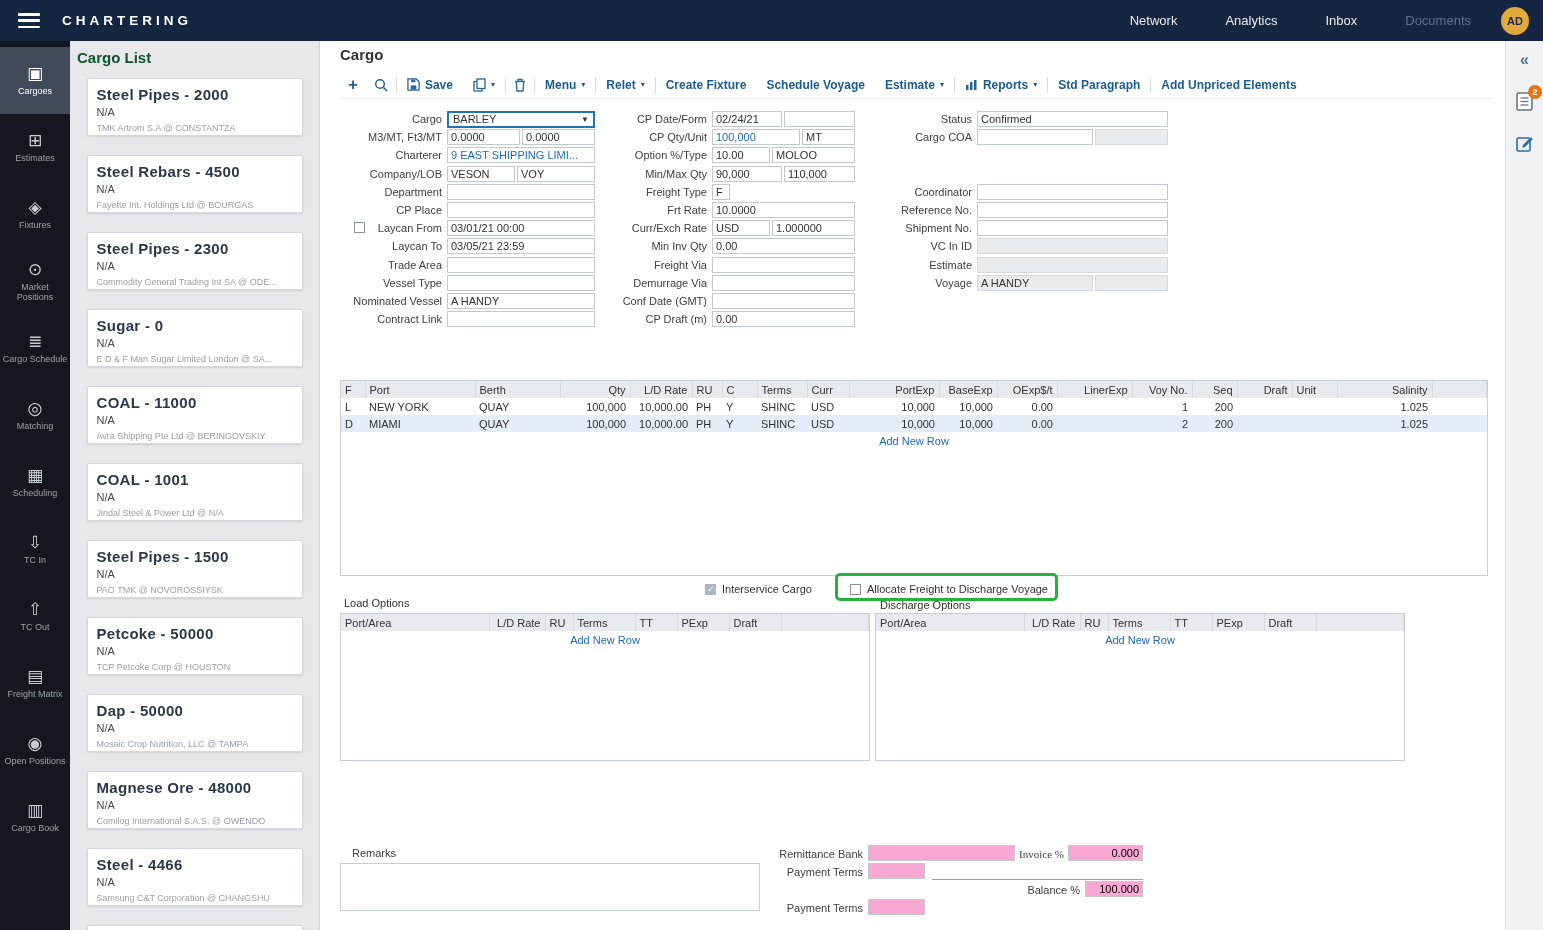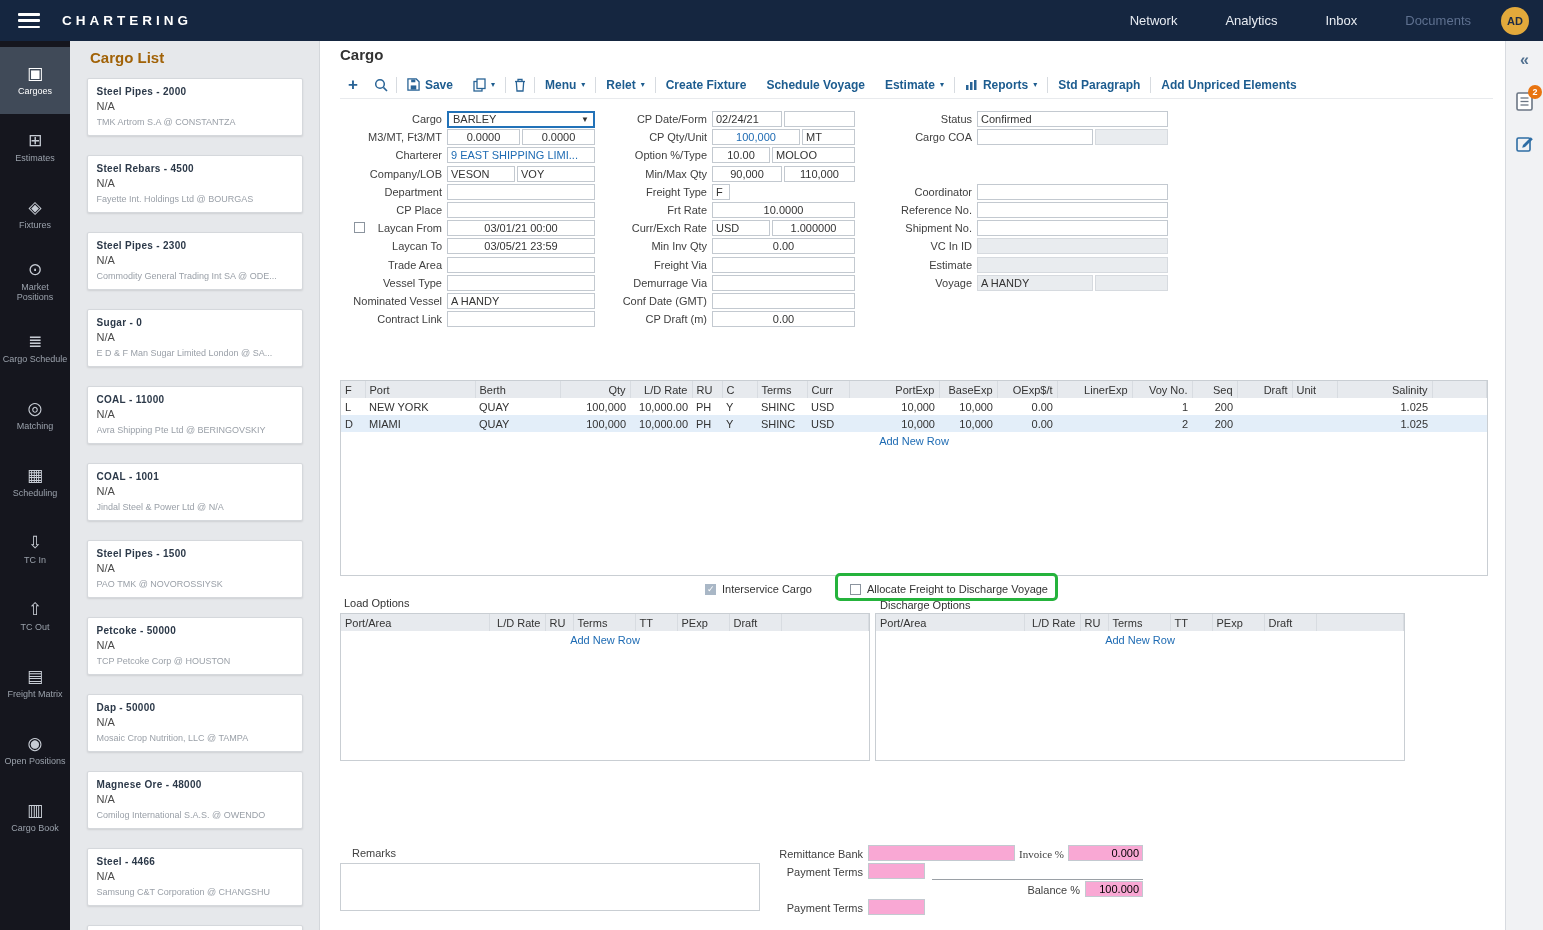--- a/index.html
+++ b/index.html
@@ -27,26 +27,26 @@
   .side-item { height:67px; display:flex; flex-direction:column; align-items:center;
                justify-content:center; gap:4px; color:#9aa1ab; cursor:pointer; text-align:center; }
   .side-item.active { background:#404a58; color:#fff; }
   .side-icon { font-size:17px; line-height:17px; color:#c7ccd4; }
   .side-item.active .side-icon { color:#fff; }
   .side-label { font-size:9px; line-height:10px; padding:0 2px; }
 
   
   .panel { position:absolute; top:41px; bottom:0; left:70px; width:250px; background:#e6e8eb;
            border-right:1px solid #d4d7db; overflow:hidden; }
-  .panel-title { color:#a16207; font-weight:bold; font-size:15px; margin:8px 0 0 20px; }
+  .panel-title { color:#14532d; font-weight:bold; font-size:15px; margin:8px 0 0 7px; }
   .cards { margin-top:12px; }
   .card { width:216px; margin:0 auto 19px; background:#fff; border:1px solid #d5d8dc;
           border-radius:2px; box-shadow:0 1px 2px rgba(0,0,0,.10); padding:7px 9px; height:58px;
           cursor:pointer; overflow:hidden; }
-  .card-title { font-size:10px; font-weight:bold; color:#2c3949; letter-spacing:.3px; white-space:nowrap; }
+  .card-title { font-size:15px; font-weight:bold; color:#2c3949; letter-spacing:.3px; white-space:nowrap; }
   .card-qty { font-size:11px; color:#4a4a4a; margin-top:3px; }
   .card-cp { font-size:9px; color:#9aa0a8; margin-top:5px; white-space:nowrap; overflow:hidden; }
 
   
   .main { position:absolute; top:41px; bottom:0; left:320px; right:38px; background:#fff; overflow:hidden; }
   .page-title { position:absolute; left:20px; top:5px; font-size:15px; font-weight:bold; color:#333; }
 
   .toolbar { position:absolute; left:20px; right:12px; top:30px; height:28px; display:flex;
              align-items:center; font-size:12px; border-bottom:1px solid #e8eaed; }
   .tbtn { display:flex; align-items:center; gap:5px; padding:0 10px; cursor:pointer;
@@ -60,21 +60,21 @@
   .fcol { position:absolute; top:69px; }
   .col1 { left:20px; } .col2 { left:280px; } .col3 { left:555px; }
   .frow { display:flex; align-items:center; height:18.2px; position:relative; }
   .lbl { text-align:right; padding-right:5px; color:#404040; white-space:nowrap; }
   .col1 .lbl { width:107px; } .col1 .fld { width:148px; }
   .col2 .lbl { width:112px; } .col2 .fld { width:143px; }
   .col3 .lbl { width:102px; } .col3 .fld { width:191px; }
   .fld { display:flex; gap:2px; }
   .inp { height:16px; border:1px solid #c3c9d0; font:11px "Liberation Sans",sans-serif;
          padding:0 3px; background:#fff; color:#333; flex:1; min-width:0; }
-  .inp.num { text-align:center; }
+  .inp.num { text-align:left; }
   .inp.ro { background:#e9ecef; border-color:#d6dadf; }
   .inp.blue { color:#1e6bb3; }
   .w18{flex:none;width:18px;} .w58{flex:none;width:58px;} .w68{flex:none;width:68px;}
   .w70{flex:none;width:70px;} .w73{flex:none;width:73px;} .w88{flex:none;width:88px;}
   .w116{flex:none;width:116px;}
   .select { flex:1; height:17px; border:2px solid #2272b8; display:flex; align-items:center;
             justify-content:space-between; padding:0 4px; background:#fff; cursor:pointer; }
   .select .caret { font-size:8px; color:#333; }
   .cb { width:11px; height:11px; border:1px solid #8b949e; background:#fff; display:inline-block;
         cursor:pointer; flex:none; }

